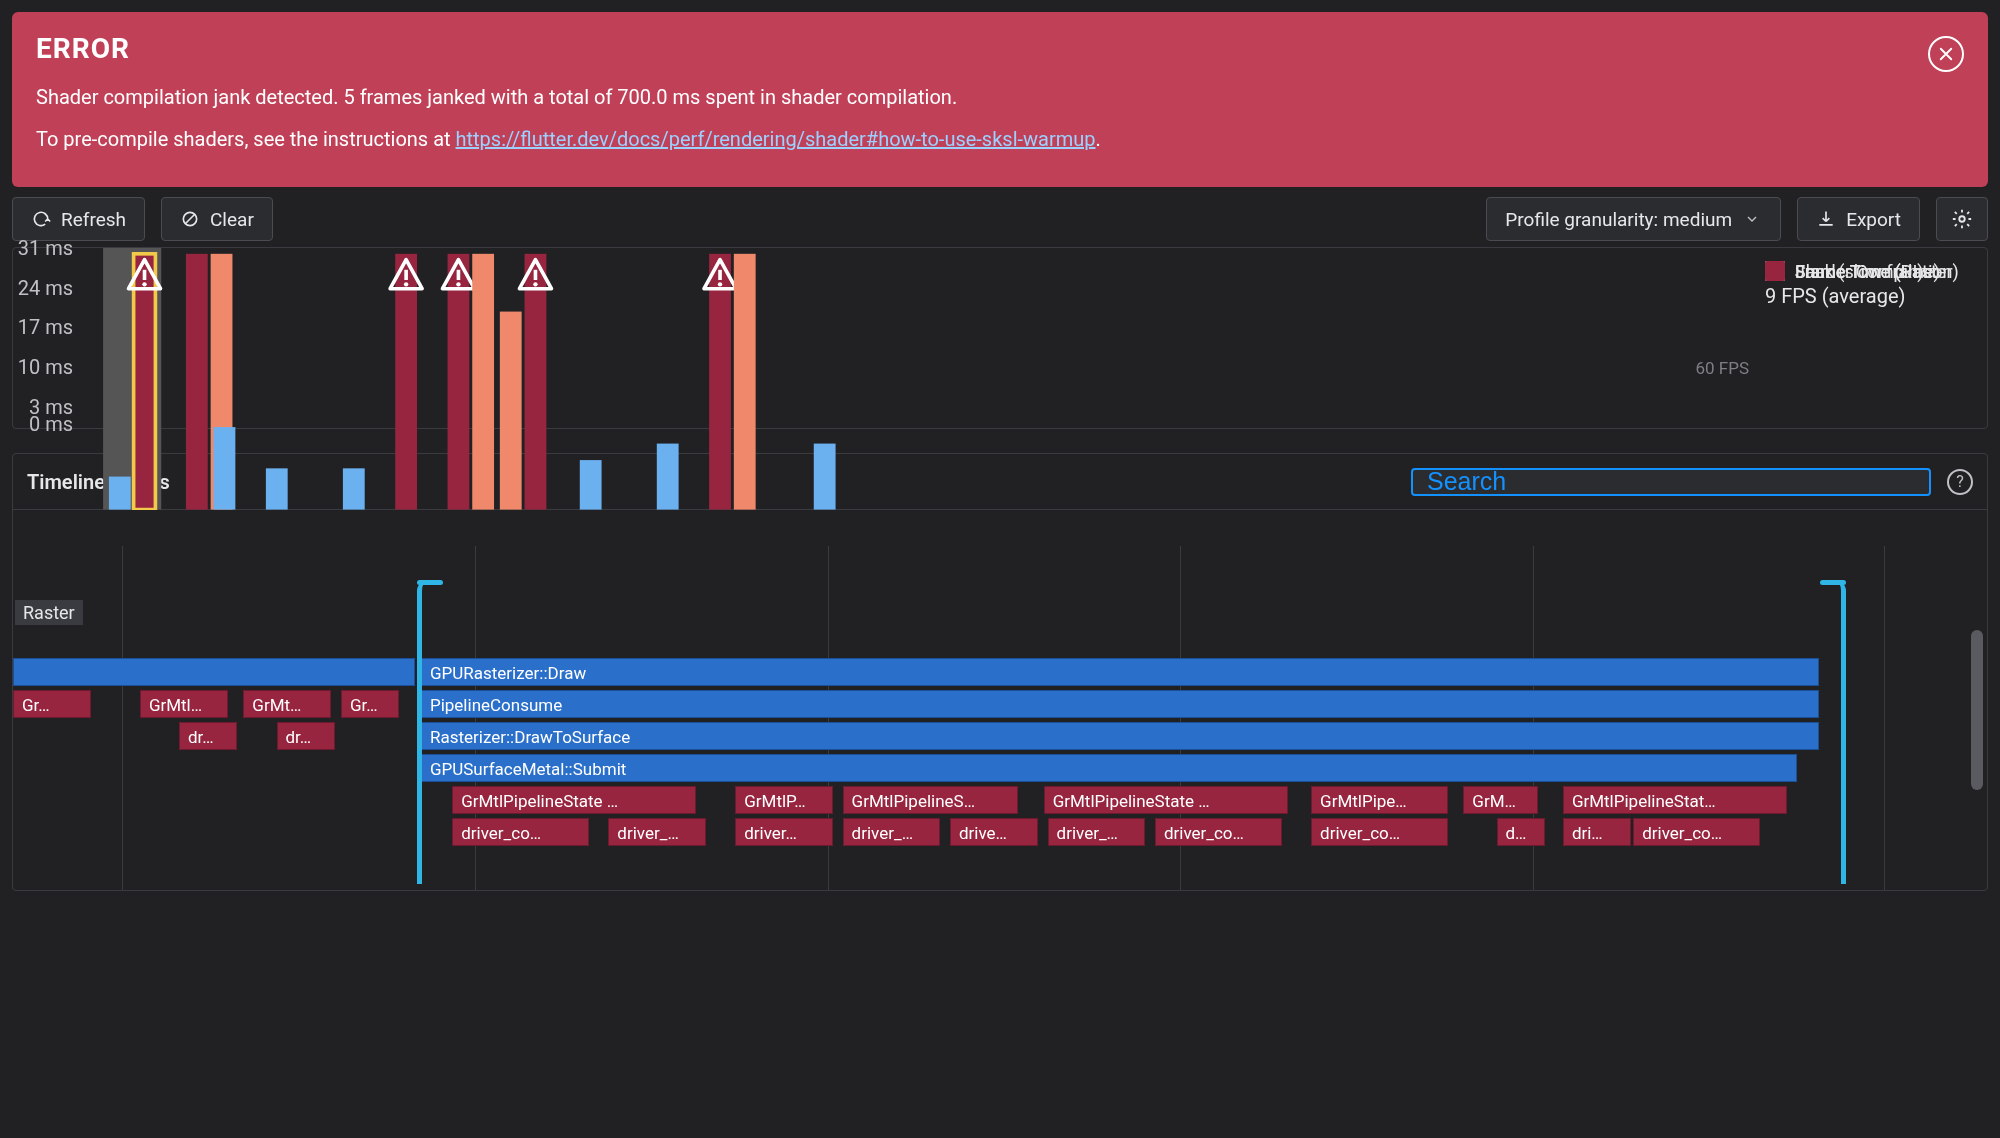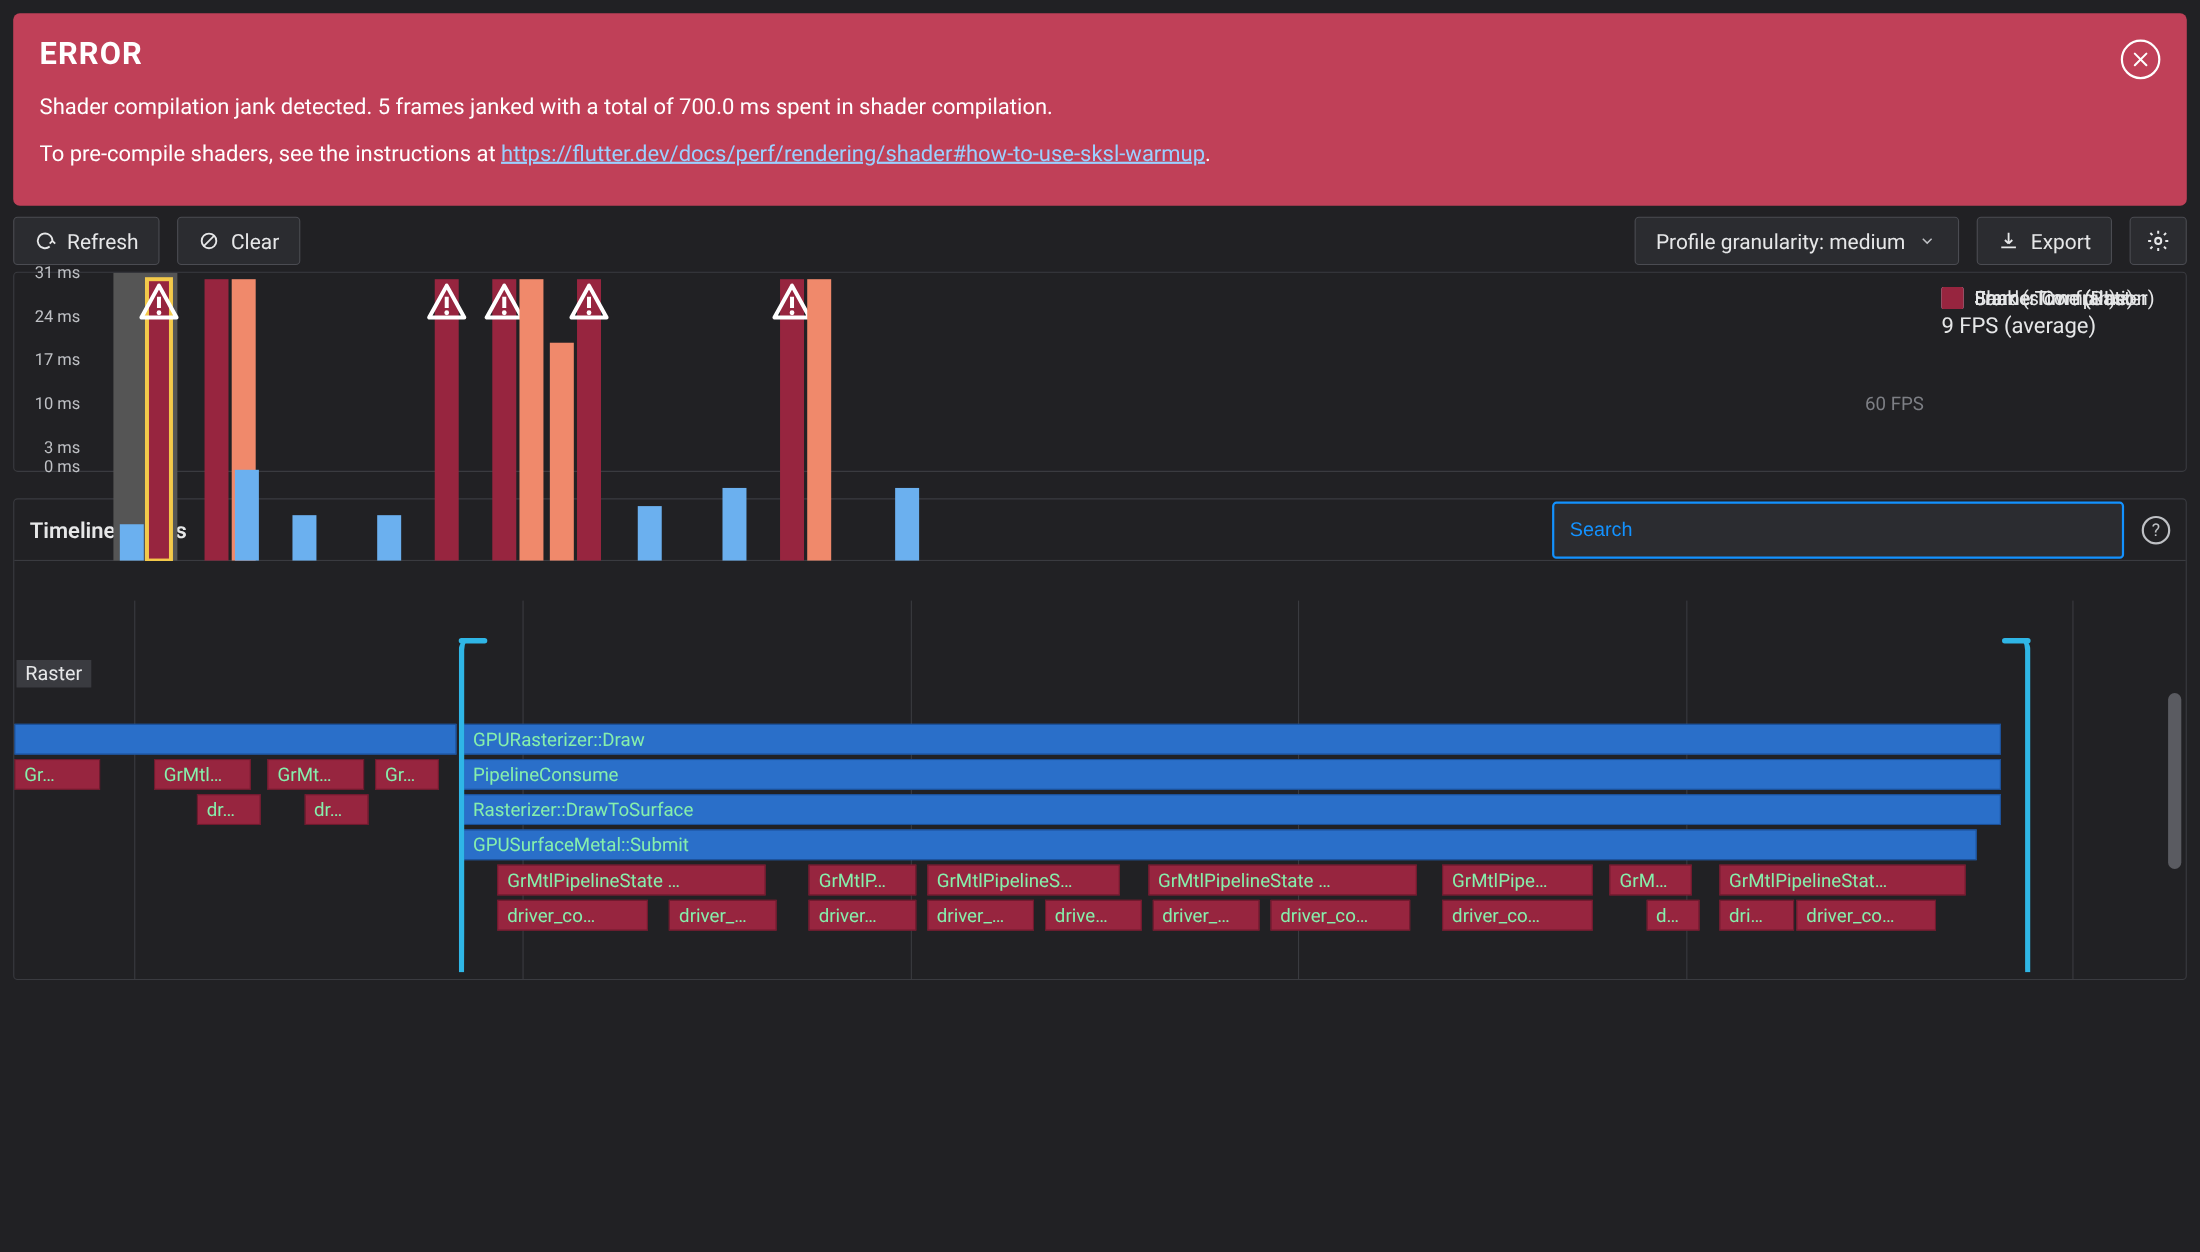--- a/index.html
+++ b/index.html
@@ -44,51 +44,51 @@
   }
   .btn .ico { width: 20px; height: 20px; display: inline-flex; align-items: center; justify-content: center; }
   .btn.iconbtn { padding: 0; width: 52px; justify-content: center; }
   .spacer { flex: 1; }
 
   
   .chartwrap { display: flex; border: 1px solid #3a3b40; border-radius: 4px; margin-bottom: 24px; }
   .chartbox { position: relative; flex: 1; height: 180px; }
   .chartbox svg { position: absolute; inset: 0; }
   .yticks { position: absolute; left: 4px; top: 0; bottom: 0; width: 56px; }
-  .yticks div { position: absolute; right: 0; transform: translateY(-50%); font-size: 15px; color: #bfc1c5; text-align: right; width: 100%; }
+  .yticks div { position: absolute; right: 0; transform: translateY(-50%); font-size: 20px; color: #bfc1c5; text-align: right; width: 100%; }
   .fps60 { position: absolute; right: 8px; bottom: 50px; color: #7d7f85; font-size: 17px; }
   .legend { width: 230px; padding: 8px 8px 0 8px; }
   .legend .row { display: flex; align-items: center; gap: 10px; margin-bottom: 6px; font-size: 18px; }
   .sw { width: 20px; height: 20px; border-radius: 2px; }
   .avgfps { margin-top: 28px; font-size: 20px; }
 
   
   .panel { border: 1px solid #3a3b40; border-radius: 4px; }
   .panelhead { display: flex; align-items: center; height: 56px; padding: 0 14px; gap: 16px; border-bottom: 1px solid #3a3b40; }
   .panelhead h2 { font-size: 20px; font-weight: 600; }
   .search {
-    height: 52px; width: 520px;
+    height: 28px; width: 520px;
     border: 2px solid #1392ff; border-radius: 4px;
     background: #2b2c30; color: #1392ff;
-    padding: 0 14px; font-size: 18px; margin-left: 12px;
+    padding: 0 14px; font-size: 25px; margin-left: 12px;
   }
   .search::placeholder { color: #1392ff; }
   .help { width: 26px; height: 26px; border: 2px solid #bfc1c5; border-radius: 50%; display: flex; align-items: center; justify-content: center; font-size: 16px; color: #bfc1c5; cursor: pointer; }
 
   .timeline { position: relative; height: 380px; overflow: hidden; }
   .ruler { position: relative; height: 36px; border-bottom: 1px solid #3a3b40; }
   .ruler .axis { position: absolute; top: 0; bottom: 0; border-left: 1px solid #3a3b40; }
   .ruler .tick { position: absolute; top: 6px; font-size: 18px; color: #d7d9dd; white-space: nowrap; transform: translateX(-100%); padding-right: 6px; }
   .vline { position: absolute; top: 36px; bottom: 0; width: 0; border-left: 1px solid #3a3b40; z-index: 0; }
 
   .lanebox { position: absolute; top: 52px; left: 0; right: 22px; }
   .rastertag { position: absolute; left: 2px; top: 90px; background: #3a3b40; color: #e6e7e8; padding: 2px 8px; font-size: 18px; z-index: 3; }
 
   .row { position: absolute; height: 30px; }
-  .seg { position: absolute; height: 28px; line-height: 28px; font-size: 17px; color: #86efac; padding: 0 8px; overflow: hidden; text-overflow: ellipsis; white-space: nowrap; border-radius: 0; }
+  .seg { position: absolute; height: 28px; line-height: 28px; font-size: 17px; color: #ffffff; padding: 0 8px; overflow: hidden; text-overflow: ellipsis; white-space: nowrap; border-radius: 0; }
   .blue  { background: #2a6fc9; border: 1px solid #1b4f97; }
   .maroon{ background: #97253f; border: 1px solid #6e1a2e; }
 
   .selbracket { position: absolute; top: 70px; bottom: 6px; border: 5px solid #2fb6e6; border-bottom: none; border-radius: 14px 14px 0 0; border-top: none; z-index: 2; pointer-events: none; }
   .selbracket.left  { border-right: none; }
   .selbracket.right { border-left: none; }
   .seltop { position: absolute; height: 5px; background: #2fb6e6; top: 70px; z-index: 2; border-radius: 3px; }
 
   .scrollbar { position: absolute; right: 4px; width: 12px; top: 120px; height: 160px; background: #5a5b61; border-radius: 6px; }
 

